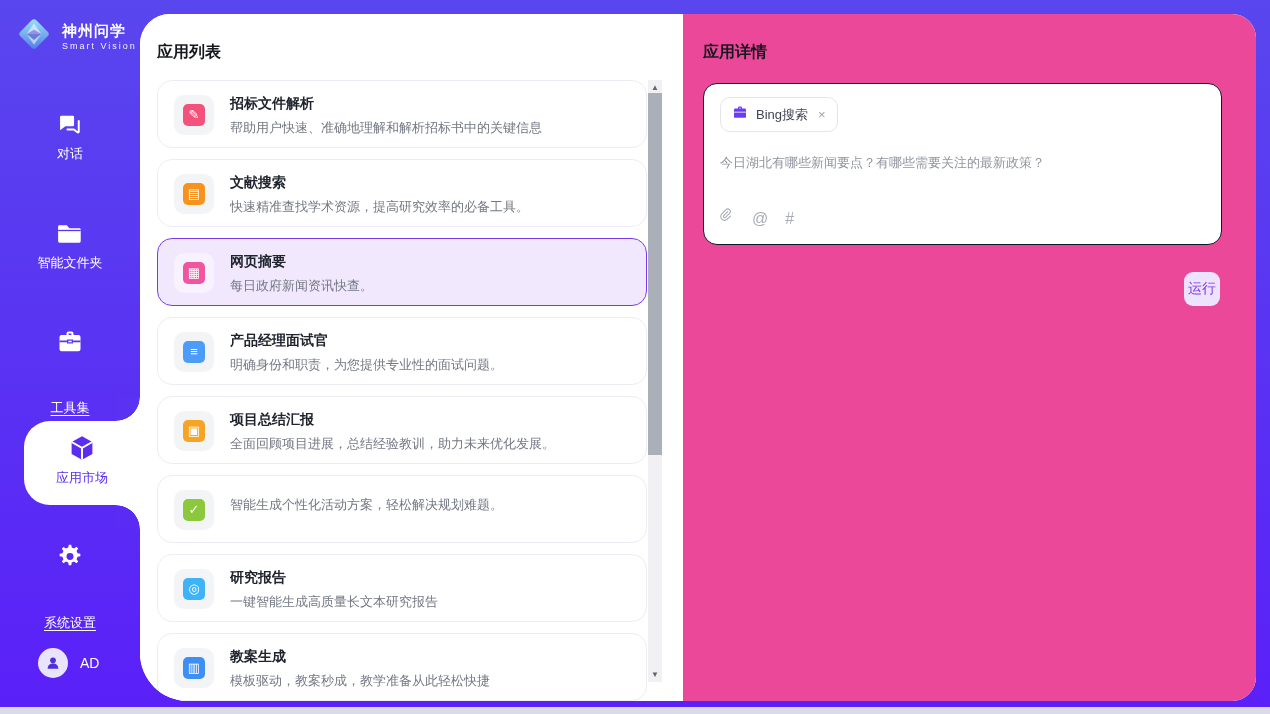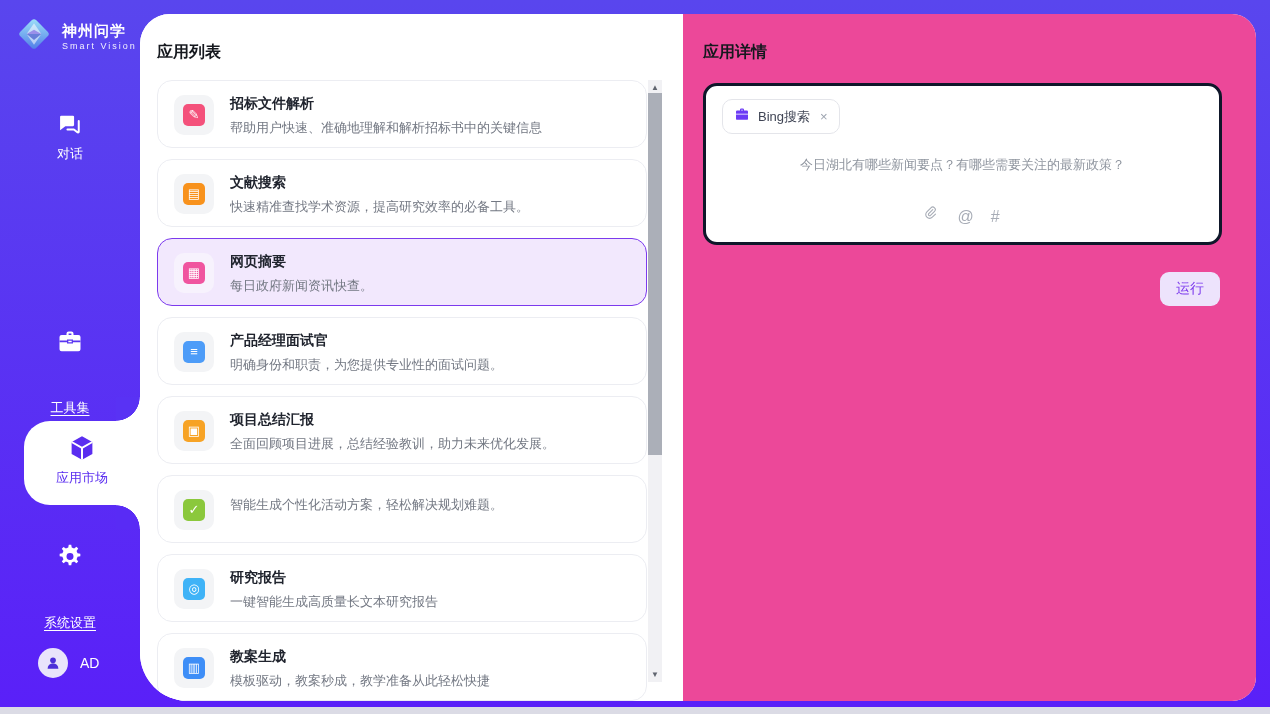--- a/index.html
+++ b/index.html
@@ -61,36 +61,36 @@
   
   .scrollbar{ position:absolute; left:508px; top:66px; width:14px; height:602px; background:#F1F1F4; }
   .sb-arrow{ position:absolute; left:0; width:14px; text-align:center; font-size:8px; color:#60656F; }
   .sb-arrow.up{ top:3px; } .sb-arrow.down{ bottom:3px; }
   .sb-thumb{ position:absolute; left:0; top:13px; width:14px; height:362px; background:#ABAFB8; }
   
   .detail-panel{ position:absolute; left:543px; top:0; right:0; bottom:0; background:#ec4899; }
   .detail-panel .panel-title{ position:absolute; left:20px; top:28px; }
   .detail-card{
     position:absolute; left:20px; top:69px; width:519px; height:162px;
-    background:#fff; border:3px solid #0f172a; border-radius:14px;
-    padding:13px 16px; display:flex; flex-direction:column;align-items:center;
+    background:#fff; border:1px solid #0f172a; border-radius:14px;
+    padding:13px 16px; display:flex; flex-direction:column;
   }
   .tool-tag{
     display:inline-flex; align-items:center; gap:8px; align-self:flex-start;
     border:1px solid #E4E5EA; border-radius:10px; padding:7px 11px; background:#fff;
   }
   .tool-tag-label{ font-size:13px; color:#3F4454; }
   .tag-close{ font-size:13px; color:#9CA3AF; cursor:pointer; margin-left:2px; }
   .query-text{ font-size:13px; color:#8F959F; margin-top:22px; flex-grow:1; }
   .attach-row{ display:flex; align-items:center; gap:17px; padding-bottom:2px; }
   .attach-row .txt-icon{ font-size:16px; color:#A7ACB6; cursor:pointer; }
   .run-btn{
     position:absolute; top:258px; right:36px;
     background:#EDE3FC; color:#7C3AED; font-size:14px;
-    border:none; border-radius:9px; padding:8px 16px; cursor:pointer;
+    border:none; border-radius:9px; padding:8px 4px; cursor:pointer;
   }
 </style>
 </head>
 <body>
 
 <div class="bg-purple"></div>
 
 <div class="sidebar">
   <div class="logo">
     <span>
@@ -118,20 +118,29 @@
   <div class="nav-item nav-chat">
     <span>
       <svg width="28" height="26" viewBox="0 0 24 22">
         <path d="M3.5 3h11a1 1 0 0 1 1 1v7a1 1 0 0 1-1 1H8l-4.5 3.6V4a1 1 0 0 1 1-1z" fill="#fff"></path>
         <path d="M19.5 7.5v9.2a.7.7 0 0 1-1.15.55L15.3 14.8H9.8" stroke="#fff" stroke-width="1.7" fill="none" stroke-linecap="round" stroke-linejoin="round"></path>
       </svg>
     </span>
     <div class="nav-label">对话</div>
   </div>
 
+  <div class="nav-item nav-folder">
+    <span>
+      <svg width="28" height="26" viewBox="0 0 24 22">
+        <path d="M3 3.5h6.3l2.1 2.6H20a1.2 1.2 0 0 1 1.2 1.2v10A1.2 1.2 0 0 1 20 18.5H3A1.2 1.2 0 0 1 1.8 17.3V4.7A1.2 1.2 0 0 1 3 3.5z" fill="#fff"></path>
+        <path d="M1.8 8h19.4" stroke="#5A34F2" stroke-width="1.1"></path>
+      </svg>
+    </span>
+    <div class="nav-label">智能文件夹</div>
+  </div>
 
   <div class="nav-item nav-tools">
     <span>
       <svg width="28" height="26" viewBox="0 0 24 22">
         <path fill-rule="evenodd" d="M9 5V3.8A1.8 1.8 0 0 1 10.8 2h2.4A1.8 1.8 0 0 1 15 3.8V5h4.2A1.8 1.8 0 0 1 21 6.8v10.4a1.8 1.8 0 0 1-1.8 1.8H4.8A1.8 1.8 0 0 1 3 17.2V6.8A1.8 1.8 0 0 1 4.8 5H9zm1.8-1.2V5h2.4V3.8h-2.4z" fill="#fff"></path>
         <path d="M3 10.5h7m4 0h7" stroke="#5A34F2" stroke-width="1.4"></path>
         <path d="M10 9.3h4v2.4h-4z" fill="#fff" stroke="#5A34F2" stroke-width="1.1"></path>
       </svg>
     </span>
     <div class="nav-label u">工具集</div>

